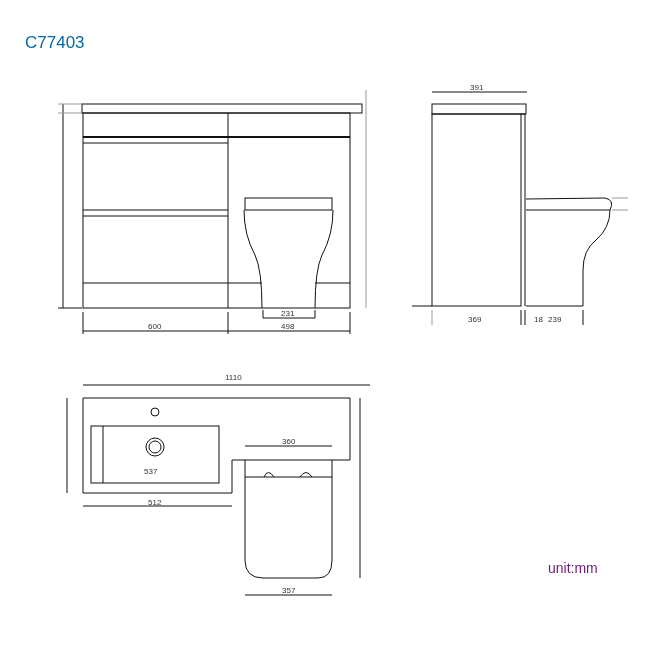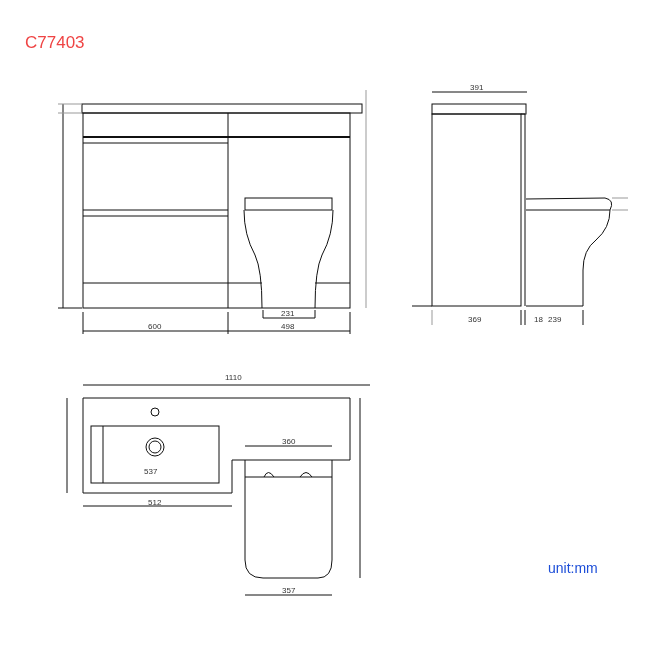--- a/index.html
+++ b/index.html
@@ -1,18 +1,18 @@
 <!DOCTYPE html>
 <html><head>
 <meta charset="utf-8">
 <style>
   html,body{margin:0;padding:0;background:#fff;}
   body{width:650px;height:650px;position:relative;overflow:hidden;font-family:"Liberation Sans",sans-serif;}
-  .title{position:absolute;left:25px;top:33px;font-size:17px;color:#ef4444;}
-  .unit{position:absolute;left:548px;top:560px;font-size:14px;color:#1d4ed8;}
+  .title{position:absolute;left:25px;top:33px;font-size:17px;color:#0369a1;}
+  .unit{position:absolute;left:548px;top:560px;font-size:14px;color:#701a75;}
   svg{position:absolute;left:0;top:0;}
   .dim{font-family:"Liberation Sans",sans-serif;font-size:8px;fill:#333;}
 </style>
 </head>
 <body>
 
 <div class="title">C77403</div>
 <div class="unit">unit:mm</div>
 
 <svg width="650" height="650" viewBox="0 0 650 650">

